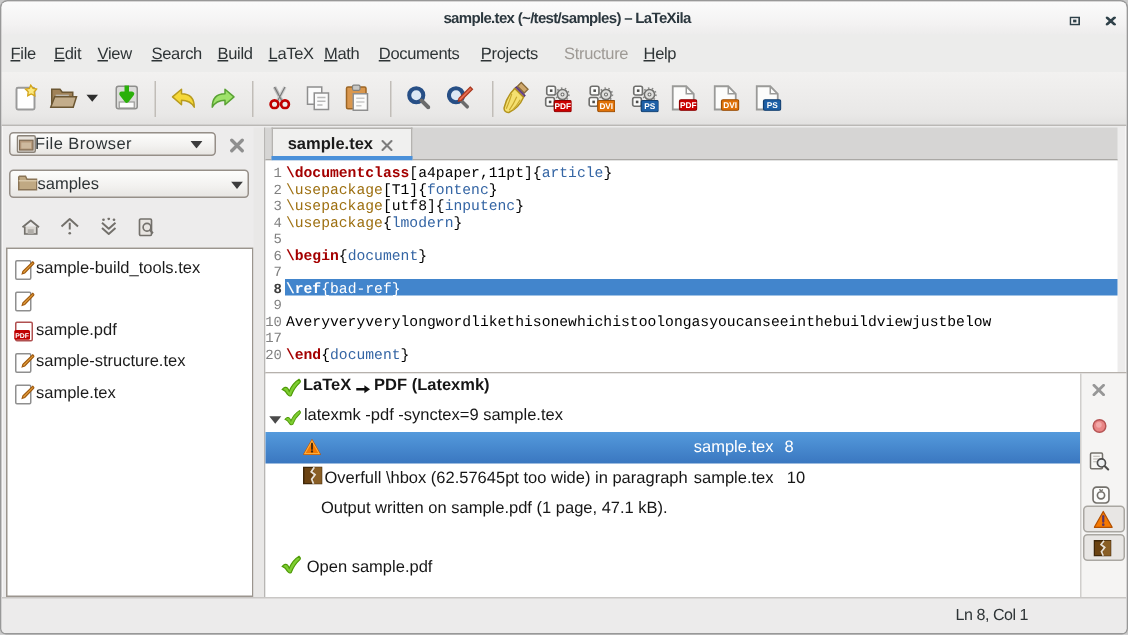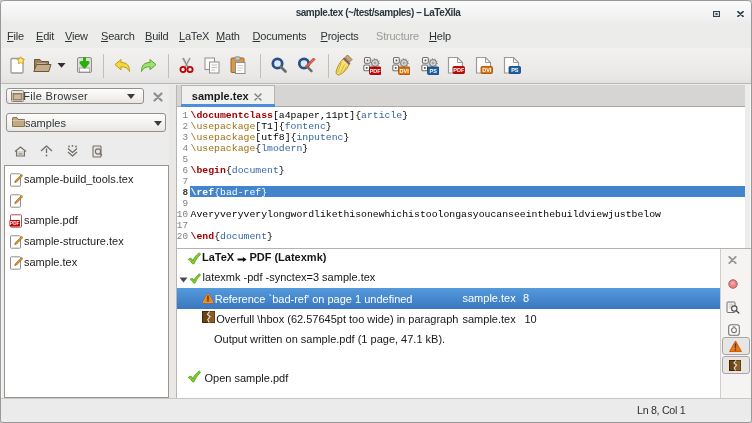--- a/index.html
+++ b/index.html
@@ -353,28 +353,27 @@
           <path d="M0.5 3.5 L6.4 3.5" stroke="#101010" stroke-width="1.8"></path>
           <path d="M5.9 0.9 L9.7 3.5 L5.9 6.1 Z" fill="#101010"></path>
         </svg>
         <span class="brow" style="left:72.4px;top:2px;font-weight:bold">PDF (Latexmk)</span>
     <svg class="abs" style="left:1.5px;top:27.5px" width="9" height="6" viewBox="0 0 9 6">
           <path d="M0.5 0.5 L8.5 0.5 L4.5 5.5 Z" fill="#4a4a4a"></path>
         </svg>
     <svg class="abs" style="left:12px;top:24px" width="12" height="12" viewBox="0 0 14 14">
       <path d="M1.2 7.6 C2.4 6.2 3.8 5.8 4.7 6.8 C5.2 7.4 5.5 8 5.8 8.8 C7.4 5.2 9.6 2.6 12.4 0.9 C13.3 1.6 13.4 2.4 12.9 3.1 C10.4 5.4 8.4 8.4 7.2 11.6 C6.2 12.2 5.2 11.9 4.7 10.9 C3.9 9.4 2.8 8.2 1.2 7.6 Z" fill="#7ece31" stroke="#4e9a06" stroke-width="0.8"></path>
     </svg>
-    <span class="brow" style="left:25.6px;top:22px">latexmk -pdf -synctex=3 sample.tex</span>
+    <span class="brow" style="left:25.6px;top:22px">latexmk -pdf -synctex=9 sample.tex</span>
     <svg class="abs" style="left:25px;top:43px" width="12" height="12" viewBox="0 0 14 13">
       <path d="M7 0.8 L13.4 12.2 L0.6 12.2 Z" fill="#f57900" stroke="#c35400" stroke-width="0.9" stroke-linejoin="round"></path>
       <path d="M7 1.8 L12.6 11.6 L1.4 11.6 Z" fill="none" stroke="#fcaf3e" stroke-width="0.9"></path>
       <path d="M7 4 L7 8" stroke="#442b10" stroke-width="1.5" stroke-linecap="round"></path>
       <circle cx="7" cy="10" r="0.9" fill="#442b10"></circle>
     </svg>
-    <span class="brow" style="left:37.7px;top:43.5px;color:#fff">Reference `bad-ref' on page 1 undefined</span>
     <span class="brow" style="left:285.5px;top:43px;color:#fff">sample.tex</span>
     <span class="brow" style="left:346px;top:43px;color:#fff">8</span>
     <svg class="abs" style="left:25px;top:62px" width="13" height="12" viewBox="0 0 13 12">
       <rect x="0.5" y="0.5" width="12" height="11" fill="#6b4312" stroke="#3f2708" stroke-width="1"></rect>
       <rect x="7" y="0.5" width="5.5" height="11" fill="#8a5f26"></rect>
       <path d="M7.5 0.5 L5.5 3.5 L8 5.5 L5.8 8.5 L7 11.5" fill="none" stroke="#e8e2d8" stroke-width="1.2"></path>
     </svg>
     <span class="brow" style="left:39.3px;top:63.5px">Overfull \hbox (62.57645pt too wide) in paragraph</span>
     <span class="brow" style="left:285.5px;top:63.5px">sample.tex</span>
     <span class="brow" style="left:347.5px;top:63.5px">10</span>

